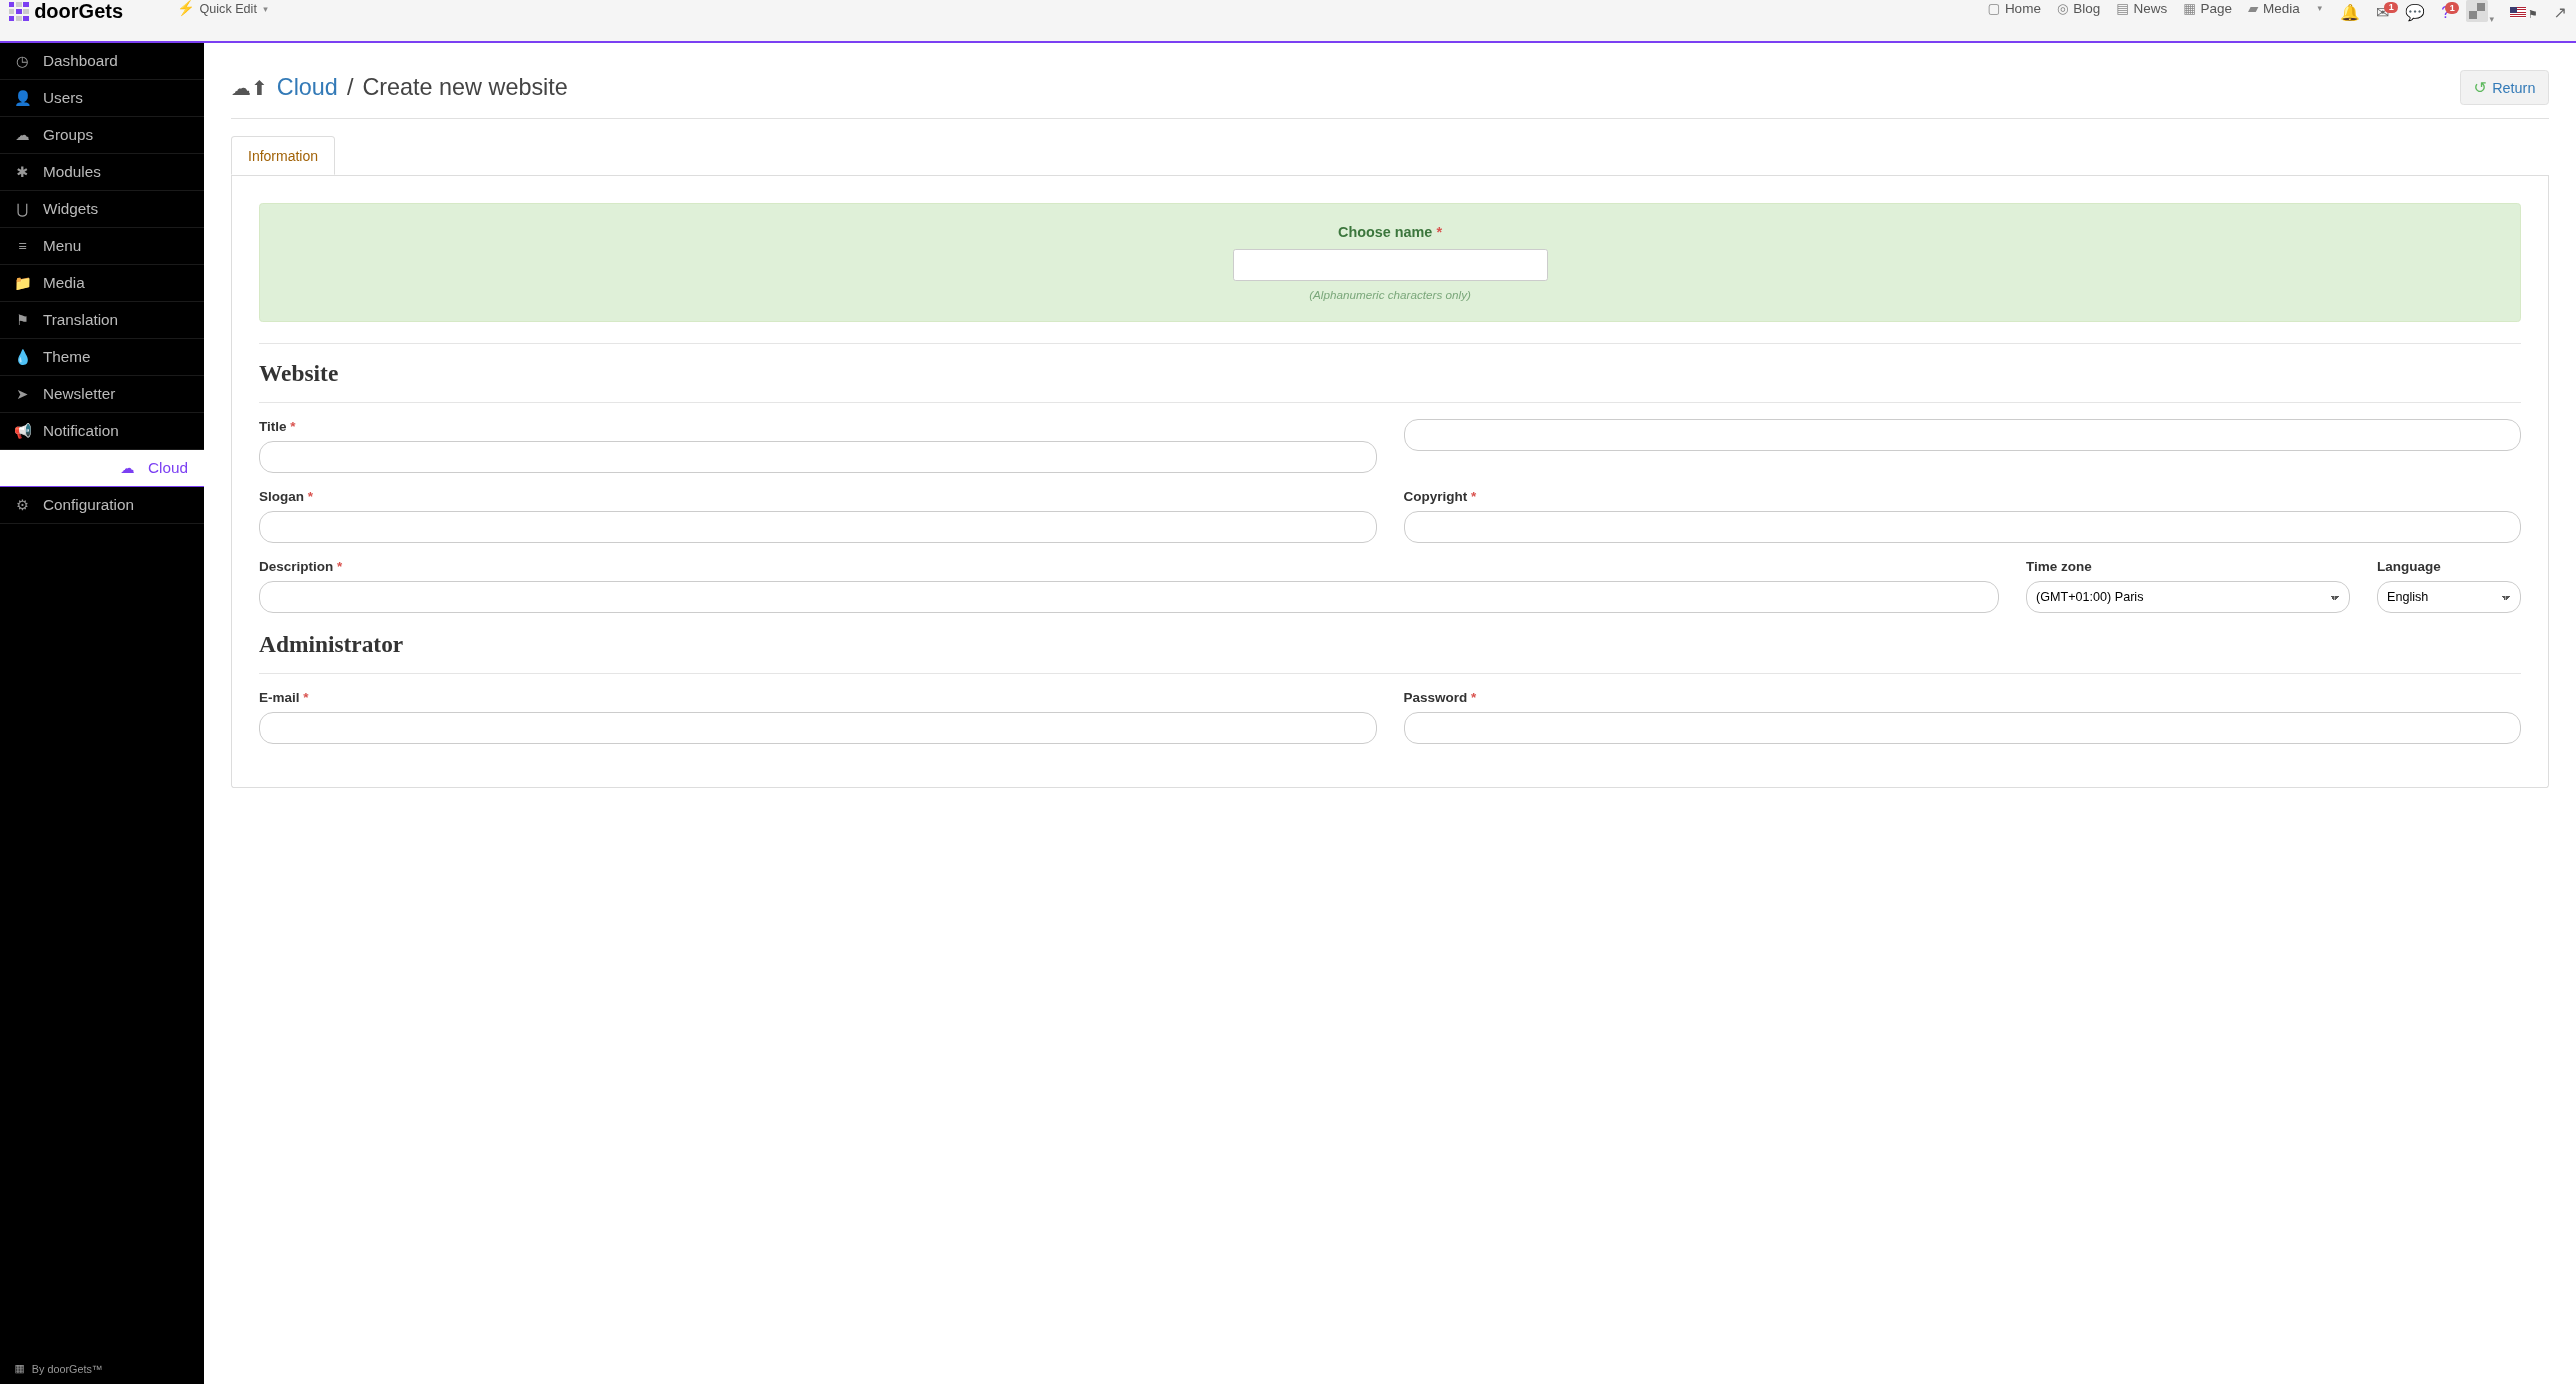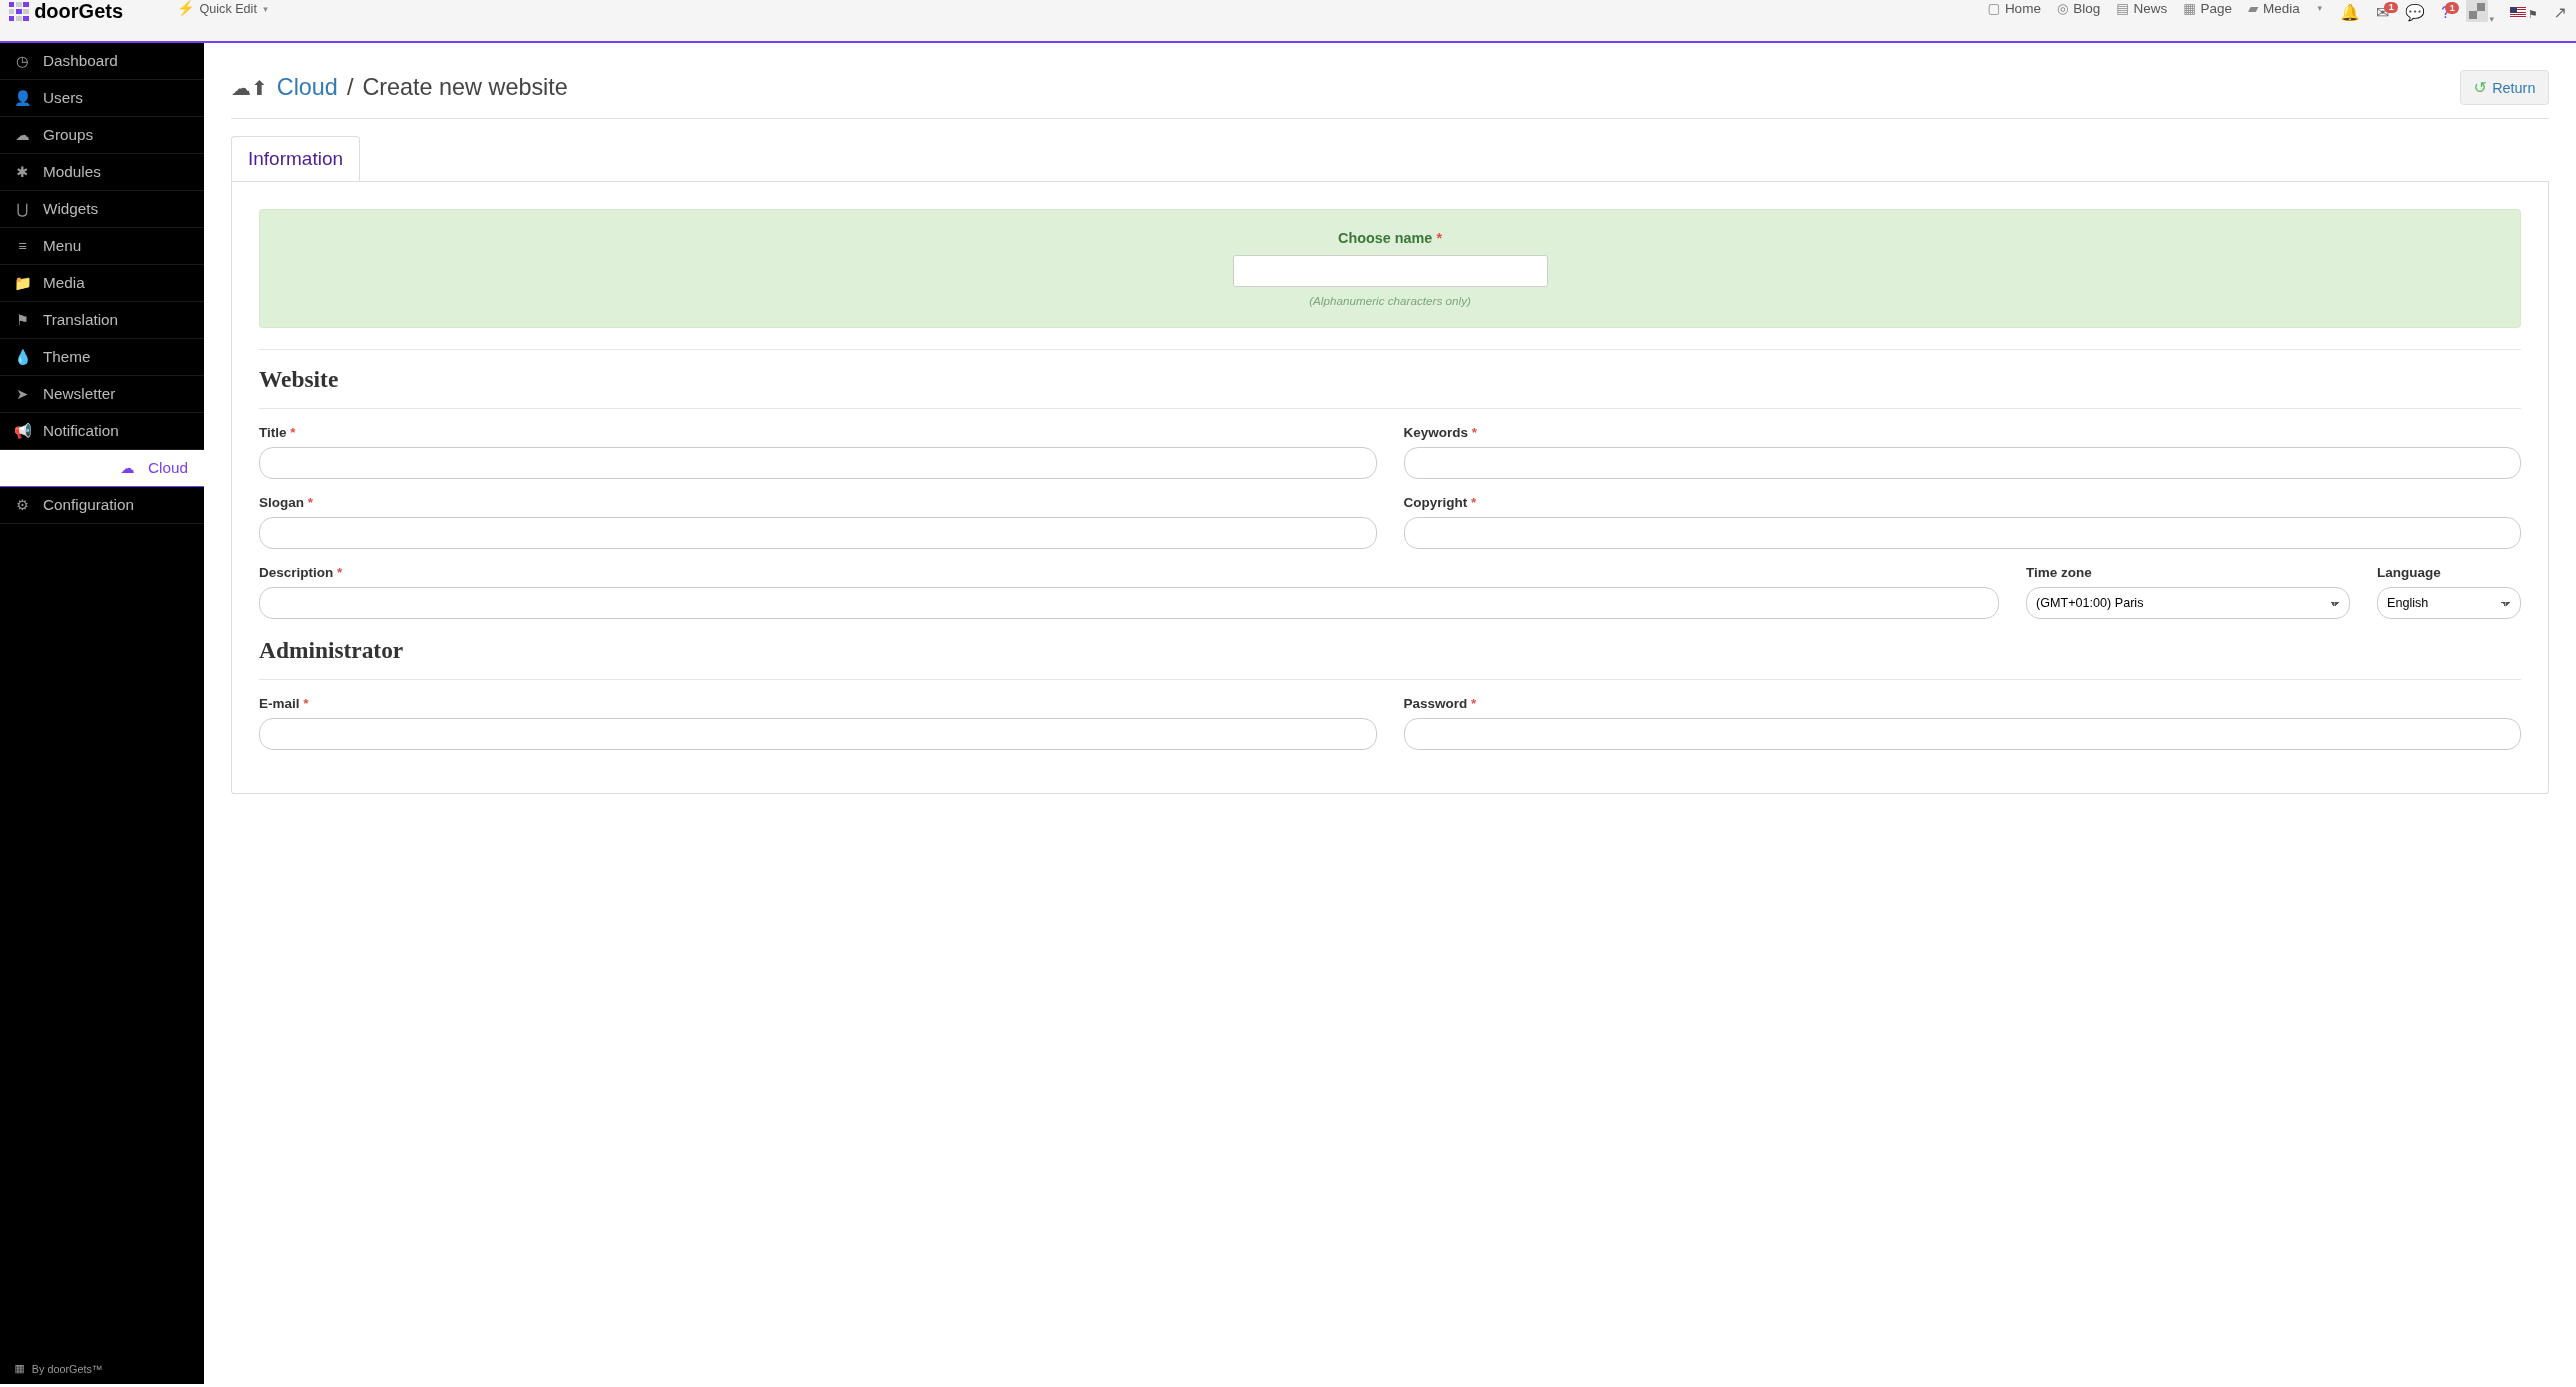--- a/index.html
+++ b/index.html
@@ -38,21 +38,21 @@
 
 .main { flex: 1; padding: 18px 27px; }
 .page-header { display: flex; align-items: center; justify-content: space-between; padding: 9px 0 12.6px 0; border-bottom: 0.9px solid #e0e0e0; margin-bottom: 16px; }
 .breadcrumb { display: flex; align-items: center; gap: 9px; font-size: 23.4px; font-weight: 400; color: #444; }
 .breadcrumb .cloud-icon { color: #555; font-size: 20px; }
 .breadcrumb a { color: #337ab7; text-decoration: none; }
 .return-btn { background: #f2f2f2; border: 0.9px solid #e0e0e0; border-radius: 3.6px; padding: 7.2px 12.6px; display: flex; align-items: center; gap: 5.4px; color: #337ab7; font-size: 14.4px; cursor: pointer; }
 .return-btn .undo { color: #5cb85c; font-size: 16px; }
 
 .tabs { border-bottom: 0.9px solid #ddd; margin-bottom: 0; }
-.tab { display: inline-block; padding: 10.8px 16px; border: 0.9px solid #ddd; border-bottom: 0.9px solid #fff; border-radius: 3.6px 3.6px 0 0; background: #fff; position: relative; top: 0.9px; color: #4c1d95; font-size: 19px; cursor: pointer; }
+.tab { display: inline-block; padding: 10.8px 16px; border: 0.9px solid #ddd; border-bottom: 0.9px solid #fff; border-radius: 3.6px 3.6px 0 0; background: #fff; position: relative; top: 0.9px; color: #a16207; font-size: 14px; cursor: pointer; }
 .tab-content { border: 0.9px solid #ddd; border-top: none; border-radius: 0 0 3.6px 3.6px; padding: 27px; }
 
 .choose-name-box { background: #dff0d8; border: 0.9px solid #d6e9c6; border-radius: 3.6px; padding: 20px; text-align: center; margin-bottom: 21.6px; }
 .choose-name-box .label { color: #3c763d; font-weight: bold; font-size: 14.4px; margin-bottom: 9px; }
 .choose-name-box .label .req { color: #d9534f; }
 .choose-name-box input { width: 315px; height: 32px; border: 0.9px solid #ccc; border-radius: 2.7px; padding: 0 9px; font-size: 12.6px; }
 .choose-name-box .hint { color: #7aa77a; font-style: italic; font-size: 11.7px; margin-top: 7.2px; }
 
 .section-divider { border-top: 0.9px solid #e5e5e5; margin: 9px 0 16px 0; }
 .section-title { font-size: 23.4px; font-weight: 700; color: #333; margin-bottom: 14.4px; font-family: Liberation Serif, serif; }
@@ -212,21 +212,20 @@
       <div class="section-divider"></div>
       <div class="section-title">Website</div>
       <div class="section-divider"></div>
 
       <div class="form-row">
         <div class="form-col">
           <label class="form-label"><span>Title</span> <span class="req">*</span></label>
           <input class="form-control" type="text" style="">
         </div>
         <div class="form-col">
-          <label class="form-label"><span>Keywords</span> <span class="req">*</span></label>
           <input class="form-control" type="text" style="">
         </div>
       </div>
 
       <div class="form-row">
         <div class="form-col">
           <label class="form-label"><span>Slogan</span> <span class="req">*</span></label>
           <input class="form-control" type="text" style="">
         </div>
         <div class="form-col">

